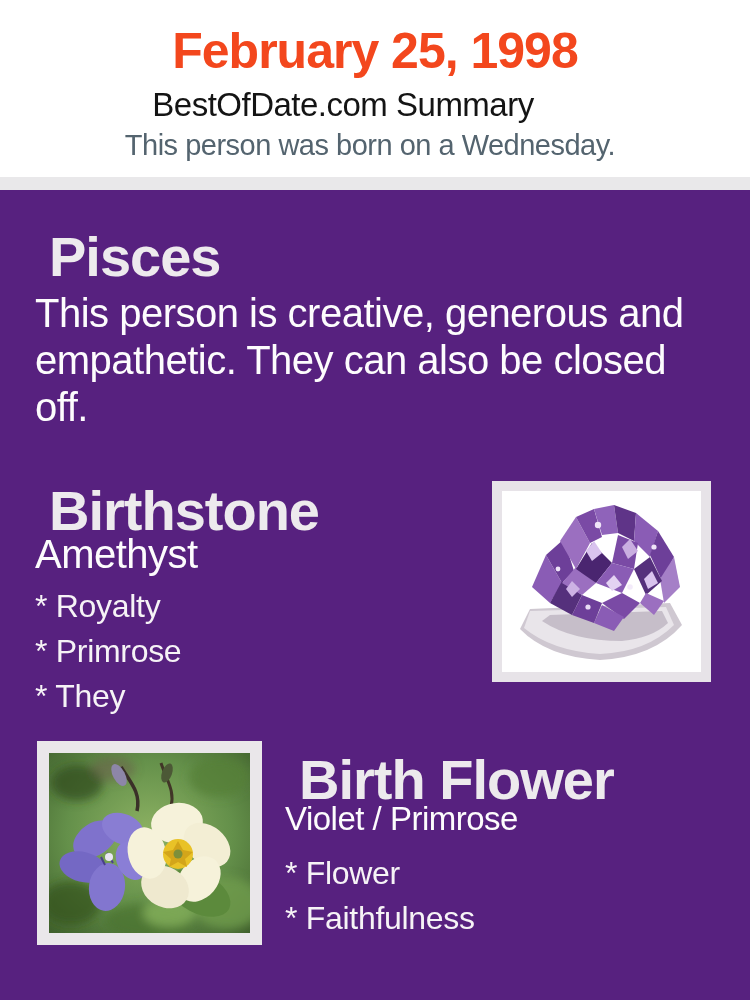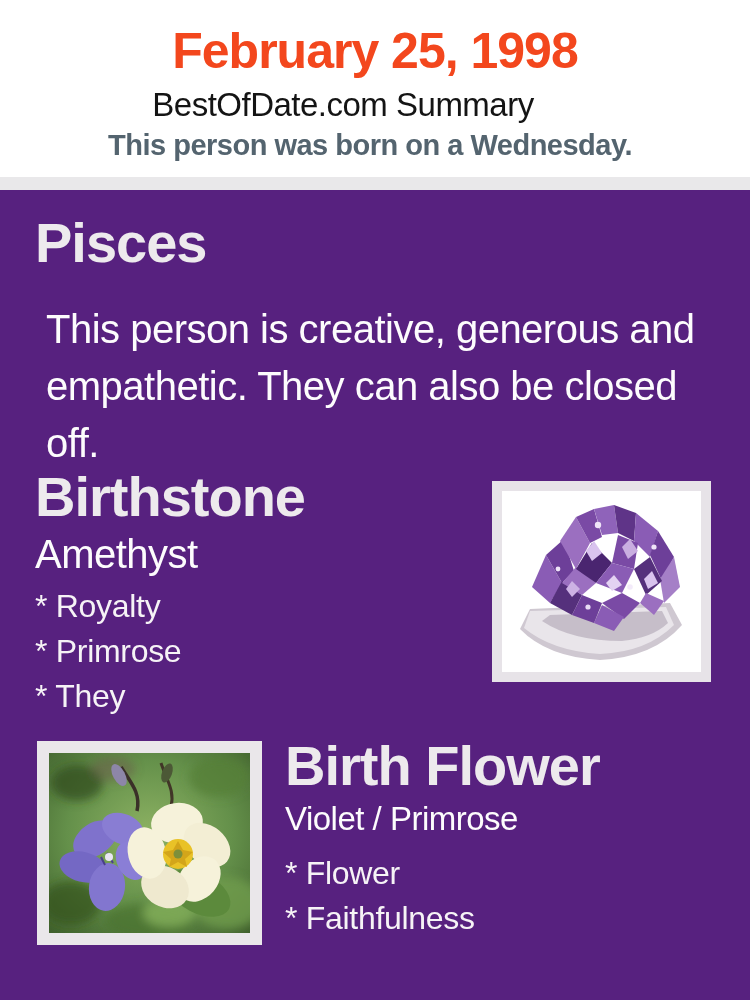--- a/index.html
+++ b/index.html
@@ -16,34 +16,34 @@
   .date-title {
     margin:0; position:absolute; top:22px; left:0; width:750px;
     font-size:50px; font-weight:700; letter-spacing:-1px; color:#f3471d;
   }
   .site-summary {
     position:absolute; top:86px; left:0; width:686px;
     font-size:33px; font-weight:400; color:#141414; letter-spacing:-0.5px;
   }
   .born-on {
     position:absolute; top:129px; left:0; width:740px;
-    font-size:29px; font-weight:700; color:#54646f; letter-spacing:-0.5px;
+    font-size:29px; font-weight:400; color:#54646f; letter-spacing:-0.5px;
   }
   .divider { position:absolute; top:177px; left:0; width:750px; height:13px; background:#e9e8ea; }
 
   
   .purple-body { position:absolute; top:190px; left:0; width:750px; height:810px; background:#57217f; }
 
   h2.sec-title {
-    margin:0; font-size:56px; font-weight:700; color:#edeaed; letter-spacing:-1px; line-height:1.1;
+    margin:14px; font-size:56px; font-weight:700; color:#edeaed; letter-spacing:-1px; line-height:1.1;
   }
   .zodiac-title { position:absolute; top:22px; left:35px; }
   .zodiac-desc {
-    margin:11px; position:absolute; top:100px; left:35px; width:680px;
-    font-size:40px; line-height:57px; font-weight:400; color:#fdfcfd; letter-spacing:-0.5px;
+    margin:0; position:absolute; top:100px; left:35px; width:680px;
+    font-size:40px; line-height:47px; font-weight:400; color:#fdfcfd; letter-spacing:-0.5px;
   }
 
   .birthstone-title { position:absolute; top:276px; left:35px; }
   .birthstone-name {
     position:absolute; top:342px; left:35px;
     font-size:40px; color:#fdfcfd; letter-spacing:-0.5px;
   }
   .trait { position:absolute; left:35px; font-size:32px; color:#f6f3f6; letter-spacing:-0.3px; }
   .bs-trait-0 { top:398px; }
   .bs-trait-1 { top:443px; }

